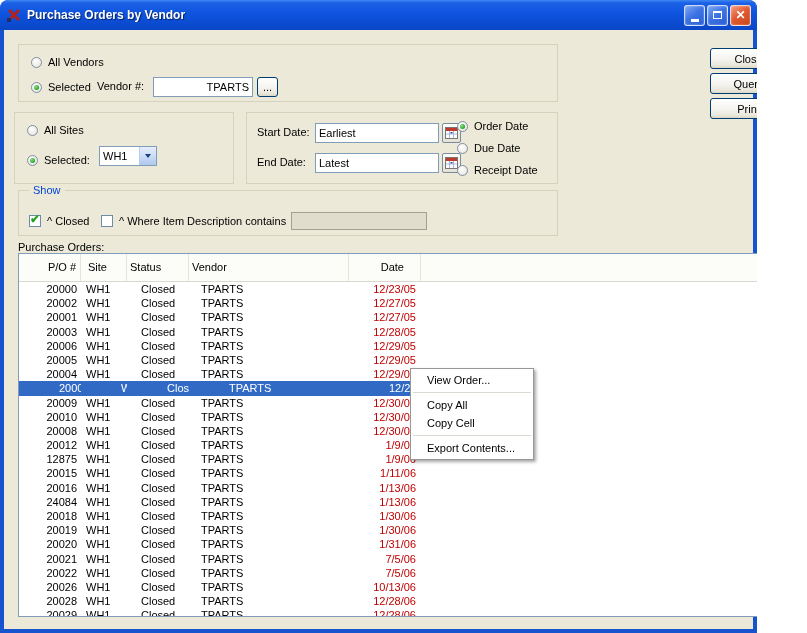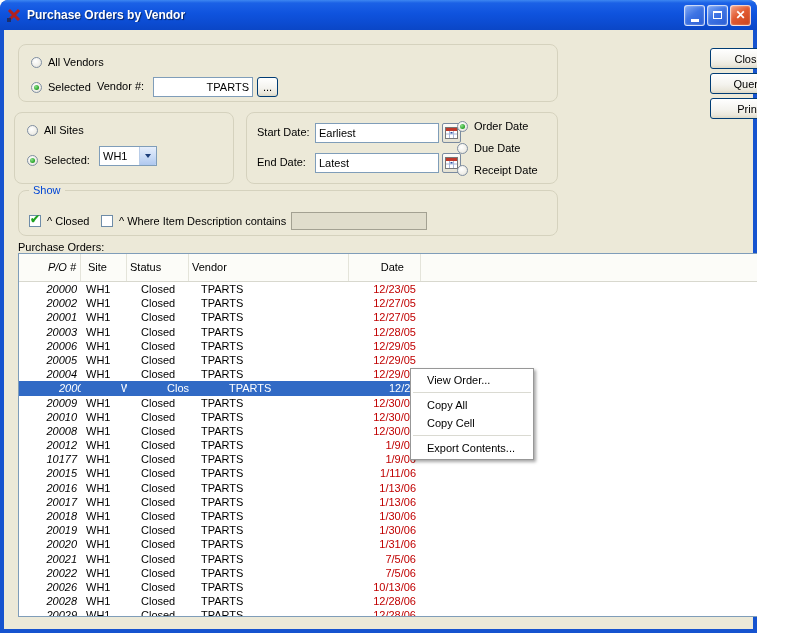--- a/index.html
+++ b/index.html
@@ -23,21 +23,21 @@
   .tb-btn{width:21px;height:21px;border-radius:3px;border:1px solid rgba(255,255,255,.75);
     display:flex;align-items:center;justify-content:center;
     background:linear-gradient(145deg,#7FA8F4 0%,#3E74E4 45%,#2A5DD4 100%);
     box-shadow:inset 0 0 2px rgba(255,255,255,.5);}
   .tb-btn.close{background:linear-gradient(145deg,#F2A084 0%,#E25B32 45%,#C8431C 100%);}
   .glyph-min{width:8px;height:3px;background:#fff;margin-top:10px;}
   .glyph-max{width:9px;height:8px;border:1px solid #fff;border-top:2px solid #fff;}
   .glyph-close{color:#fff;font-size:12px;font-weight:bold;line-height:1;}
   
   .client{position:absolute;left:4px;top:30px;right:4px;bottom:4px;background:var(--window-bg);}
-  .grp{position:absolute;border:1px solid #D5D2BE;border-radius:8px;}
+  .grp{position:absolute;border:1px solid #D5D2BE;border-radius:0;}
   .row{position:absolute;display:flex;align-items:center;gap:6px;height:14px;}
   .lbl{font-size:11px;color:#000;white-space:nowrap;}
   .radio{width:11px;height:11px;border-radius:50%;border:1px solid #808FA2;position:relative;flex:0 0 auto;
     background:radial-gradient(circle at 40% 35%,#fff 0%,#EFEEE8 60%,#D8D8D0 100%);}
   .radio.on::after{content:"";position:absolute;left:2px;top:2px;width:5px;height:5px;border-radius:50%;
     background:radial-gradient(circle at 35% 35%,#8CE08C,#1F9E1F 75%);}
   .checkbox{width:12px;height:12px;background:#fff;border:1px solid #6E8CA8;position:relative;flex:0 0 auto;}
   .checkbox .ck{position:absolute;left:0;top:-3px;font-size:12px;font-weight:bold;color:#1FA11F;line-height:12px;}
   .txt{border:1px solid var(--input-border);background:#fff;font-size:11px;padding:0 3px;height:20px;position:absolute;outline:none;}
   .txt.right{text-align:right;}
@@ -57,21 +57,21 @@
     background:linear-gradient(180deg,#FDFDFB,#E4E1D2);display:flex;align-items:center;justify-content:center;}
   
   .po-caption{position:absolute;left:14px;top:211px;font-size:11px;}
   .table{position:absolute;left:14px;top:223px;width:772px;height:364px;background:#fff;border:1px solid #7F9DB9;}
   .thead{position:absolute;left:0;top:0;right:17px;height:28px;display:flex;background:#FCFCF8;border-bottom:1px solid #D8D8CE;}
   .hcell{font-size:11px;color:#000;line-height:27px;border-right:1px solid #E4E4DA;white-space:nowrap;overflow:hidden;}
   .tbody{position:absolute;left:0;top:28px;right:17px;bottom:0;overflow:hidden;}
   .trow{position:relative;display:flex;height:14.2px;line-height:14.2px;}
   .trow.selected::before{content:"";position:absolute;left:0;top:0;width:402px;height:100%;background:var(--selection-blue);}
   .cell{position:relative;font-size:11px;color:#000;white-space:nowrap;overflow:hidden;}
-  .c-po{width:62px;text-align:right;padding-right:4px;font-style:italic;}
+  .c-po{width:62px;text-align:right;padding-right:4px;}
   .c-site{width:46px;padding-left:5px;}
   .c-status{width:62px;padding-left:14px;}
   .c-vendor{width:160px;padding-left:12px;}
   .c-date{width:72px;text-align:right;padding-right:5px;color:var(--date-red);}
   .hcell.c-po{padding-right:4px;}
   .hcell.c-site{padding-left:7px;}
   .hcell.c-status{padding-left:3px;}
   .hcell.c-vendor{padding-left:3px;}
   .hcell.c-date{padding-right:16px;color:#000;}
   .hcell.c-fill{flex:1 1 auto;border-right:none;}
@@ -301,42 +301,42 @@
             <div class="cell c-date">12/30/05</div>
           </div>
           <div class="trow">
             <div class="cell c-po">20012</div>
             <div class="cell c-site">WH1</div>
             <div class="cell c-status">Closed</div>
             <div class="cell c-vendor">TPARTS</div>
             <div class="cell c-date">1/9/06</div>
           </div>
           <div class="trow">
-            <div class="cell c-po">10177</div>
+            <div class="cell c-po">12875</div>
             <div class="cell c-site">WH1</div>
             <div class="cell c-status">Closed</div>
             <div class="cell c-vendor">TPARTS</div>
             <div class="cell c-date">1/9/06</div>
           </div>
           <div class="trow">
             <div class="cell c-po">20015</div>
             <div class="cell c-site">WH1</div>
             <div class="cell c-status">Closed</div>
             <div class="cell c-vendor">TPARTS</div>
             <div class="cell c-date">1/11/06</div>
           </div>
           <div class="trow">
             <div class="cell c-po">20016</div>
             <div class="cell c-site">WH1</div>
             <div class="cell c-status">Closed</div>
             <div class="cell c-vendor">TPARTS</div>
             <div class="cell c-date">1/13/06</div>
           </div>
           <div class="trow">
-            <div class="cell c-po">20017</div>
+            <div class="cell c-po">24084</div>
             <div class="cell c-site">WH1</div>
             <div class="cell c-status">Closed</div>
             <div class="cell c-vendor">TPARTS</div>
             <div class="cell c-date">1/13/06</div>
           </div>
           <div class="trow">
             <div class="cell c-po">20018</div>
             <div class="cell c-site">WH1</div>
             <div class="cell c-status">Closed</div>
             <div class="cell c-vendor">TPARTS</div>

